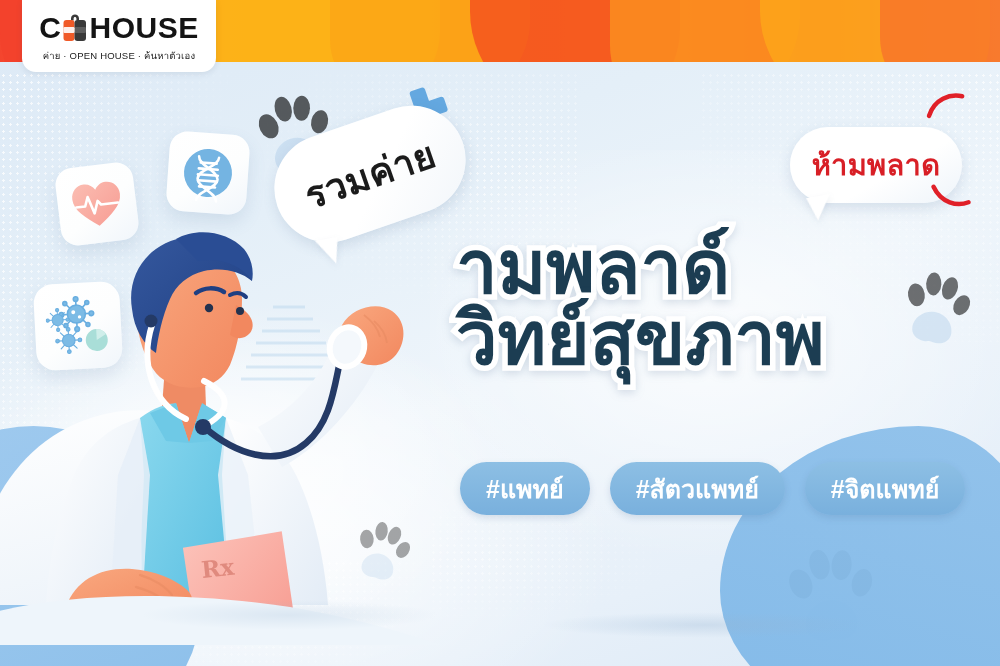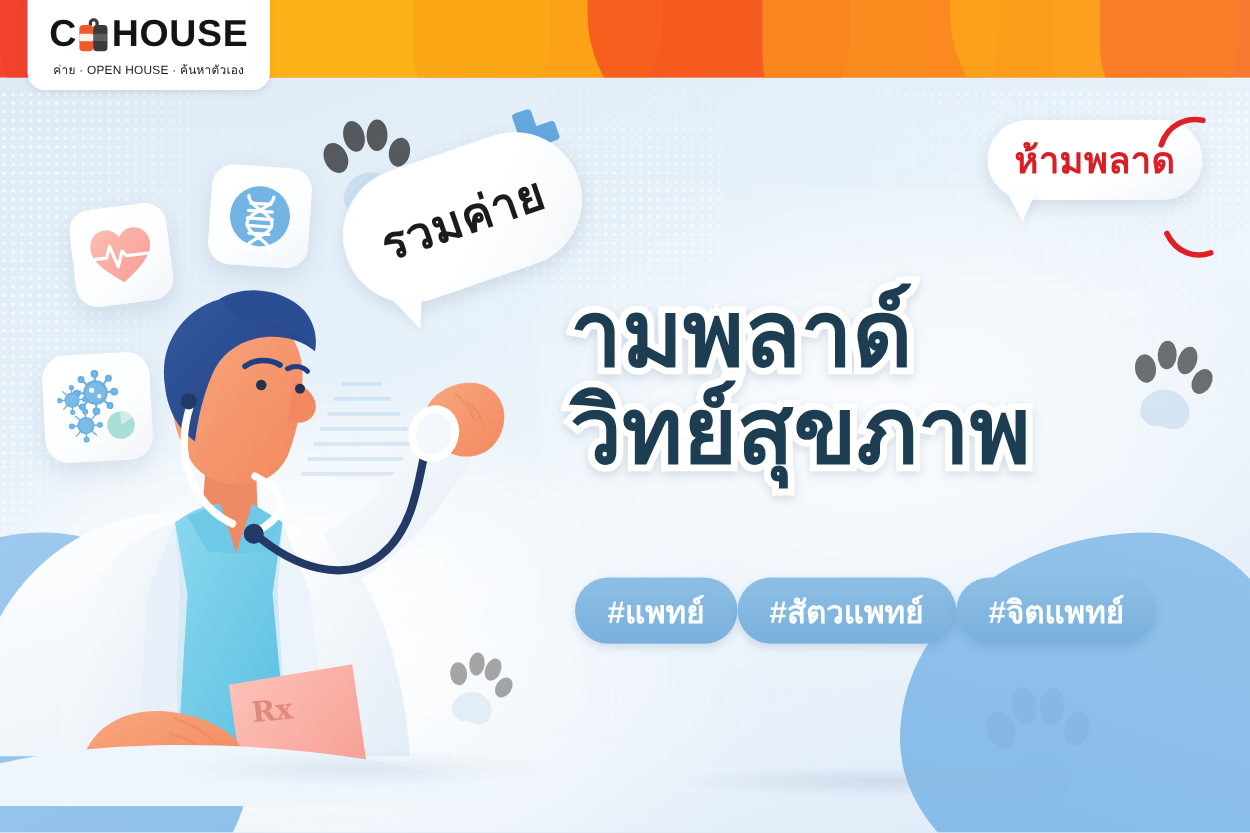--- a/index.html
+++ b/index.html
@@ -162,21 +162,21 @@
     transform:rotate(-19deg);
   }
   .cross::before, .cross::after{
     content:""; position:absolute; background:#64a8e0; border-radius:3px;
   }
   .cross::before{ left:15px; top:0;   width:16px; height:46px; }
   .cross::after { left:0;   top:15px; width:46px; height:16px; }
 
   
   .bubble-right{
-    position:absolute; left:790px; top:96px; width:172px; height:64px;
+    position:absolute; left:790px; top:127px; width:172px; height:76px;
   }
   .bubble-right .body{
     position:absolute; inset:0;
     background:linear-gradient(150deg,#ffffff 0%,#ffffff 60%,#eef4fa 100%);
     border-radius:40px;
     box-shadow:0 5px 14px rgba(70,100,140,.16);
   }
   .bubble-right .tail{
     position:absolute; left:18px; bottom:-17px; width:0; height:0;
     border-left:8px solid transparent;
@@ -201,26 +201,26 @@
   }
   .headline .line{
     font-size:74px; line-height:.96; font-weight:bold;
     color:#1c3d52;
     -webkit-text-stroke:11px #ffffff;
     paint-order:stroke fill;
     letter-spacing:0px;
     filter:drop-shadow(0 3px 4px rgba(60,95,135,.18));
     white-space:nowrap;
   }
-  .headline .line2{ margin-top:6px; }
+  .headline .line2{ margin-top:6px;font-family:Liberation Mono, monospace; }
 
   
   .tags{
     position:absolute; left:460px; top:462px;
-    display:flex; align-items:center; gap:0;
+    display:flex; align-items:center; gap:20px;
   }
   .tag{
     height:53px; padding:0 26px;
     display:flex; align-items:center; justify-content:center;
     background:linear-gradient(180deg,#8dbfe4 0%,#79b0dd 100%);
     color:#ffffff; font-size:25px; font-weight:bold;
     border-radius:27px;
     box-shadow:0 3px 7px rgba(70,105,150,.18);
     white-space:nowrap;
   }

